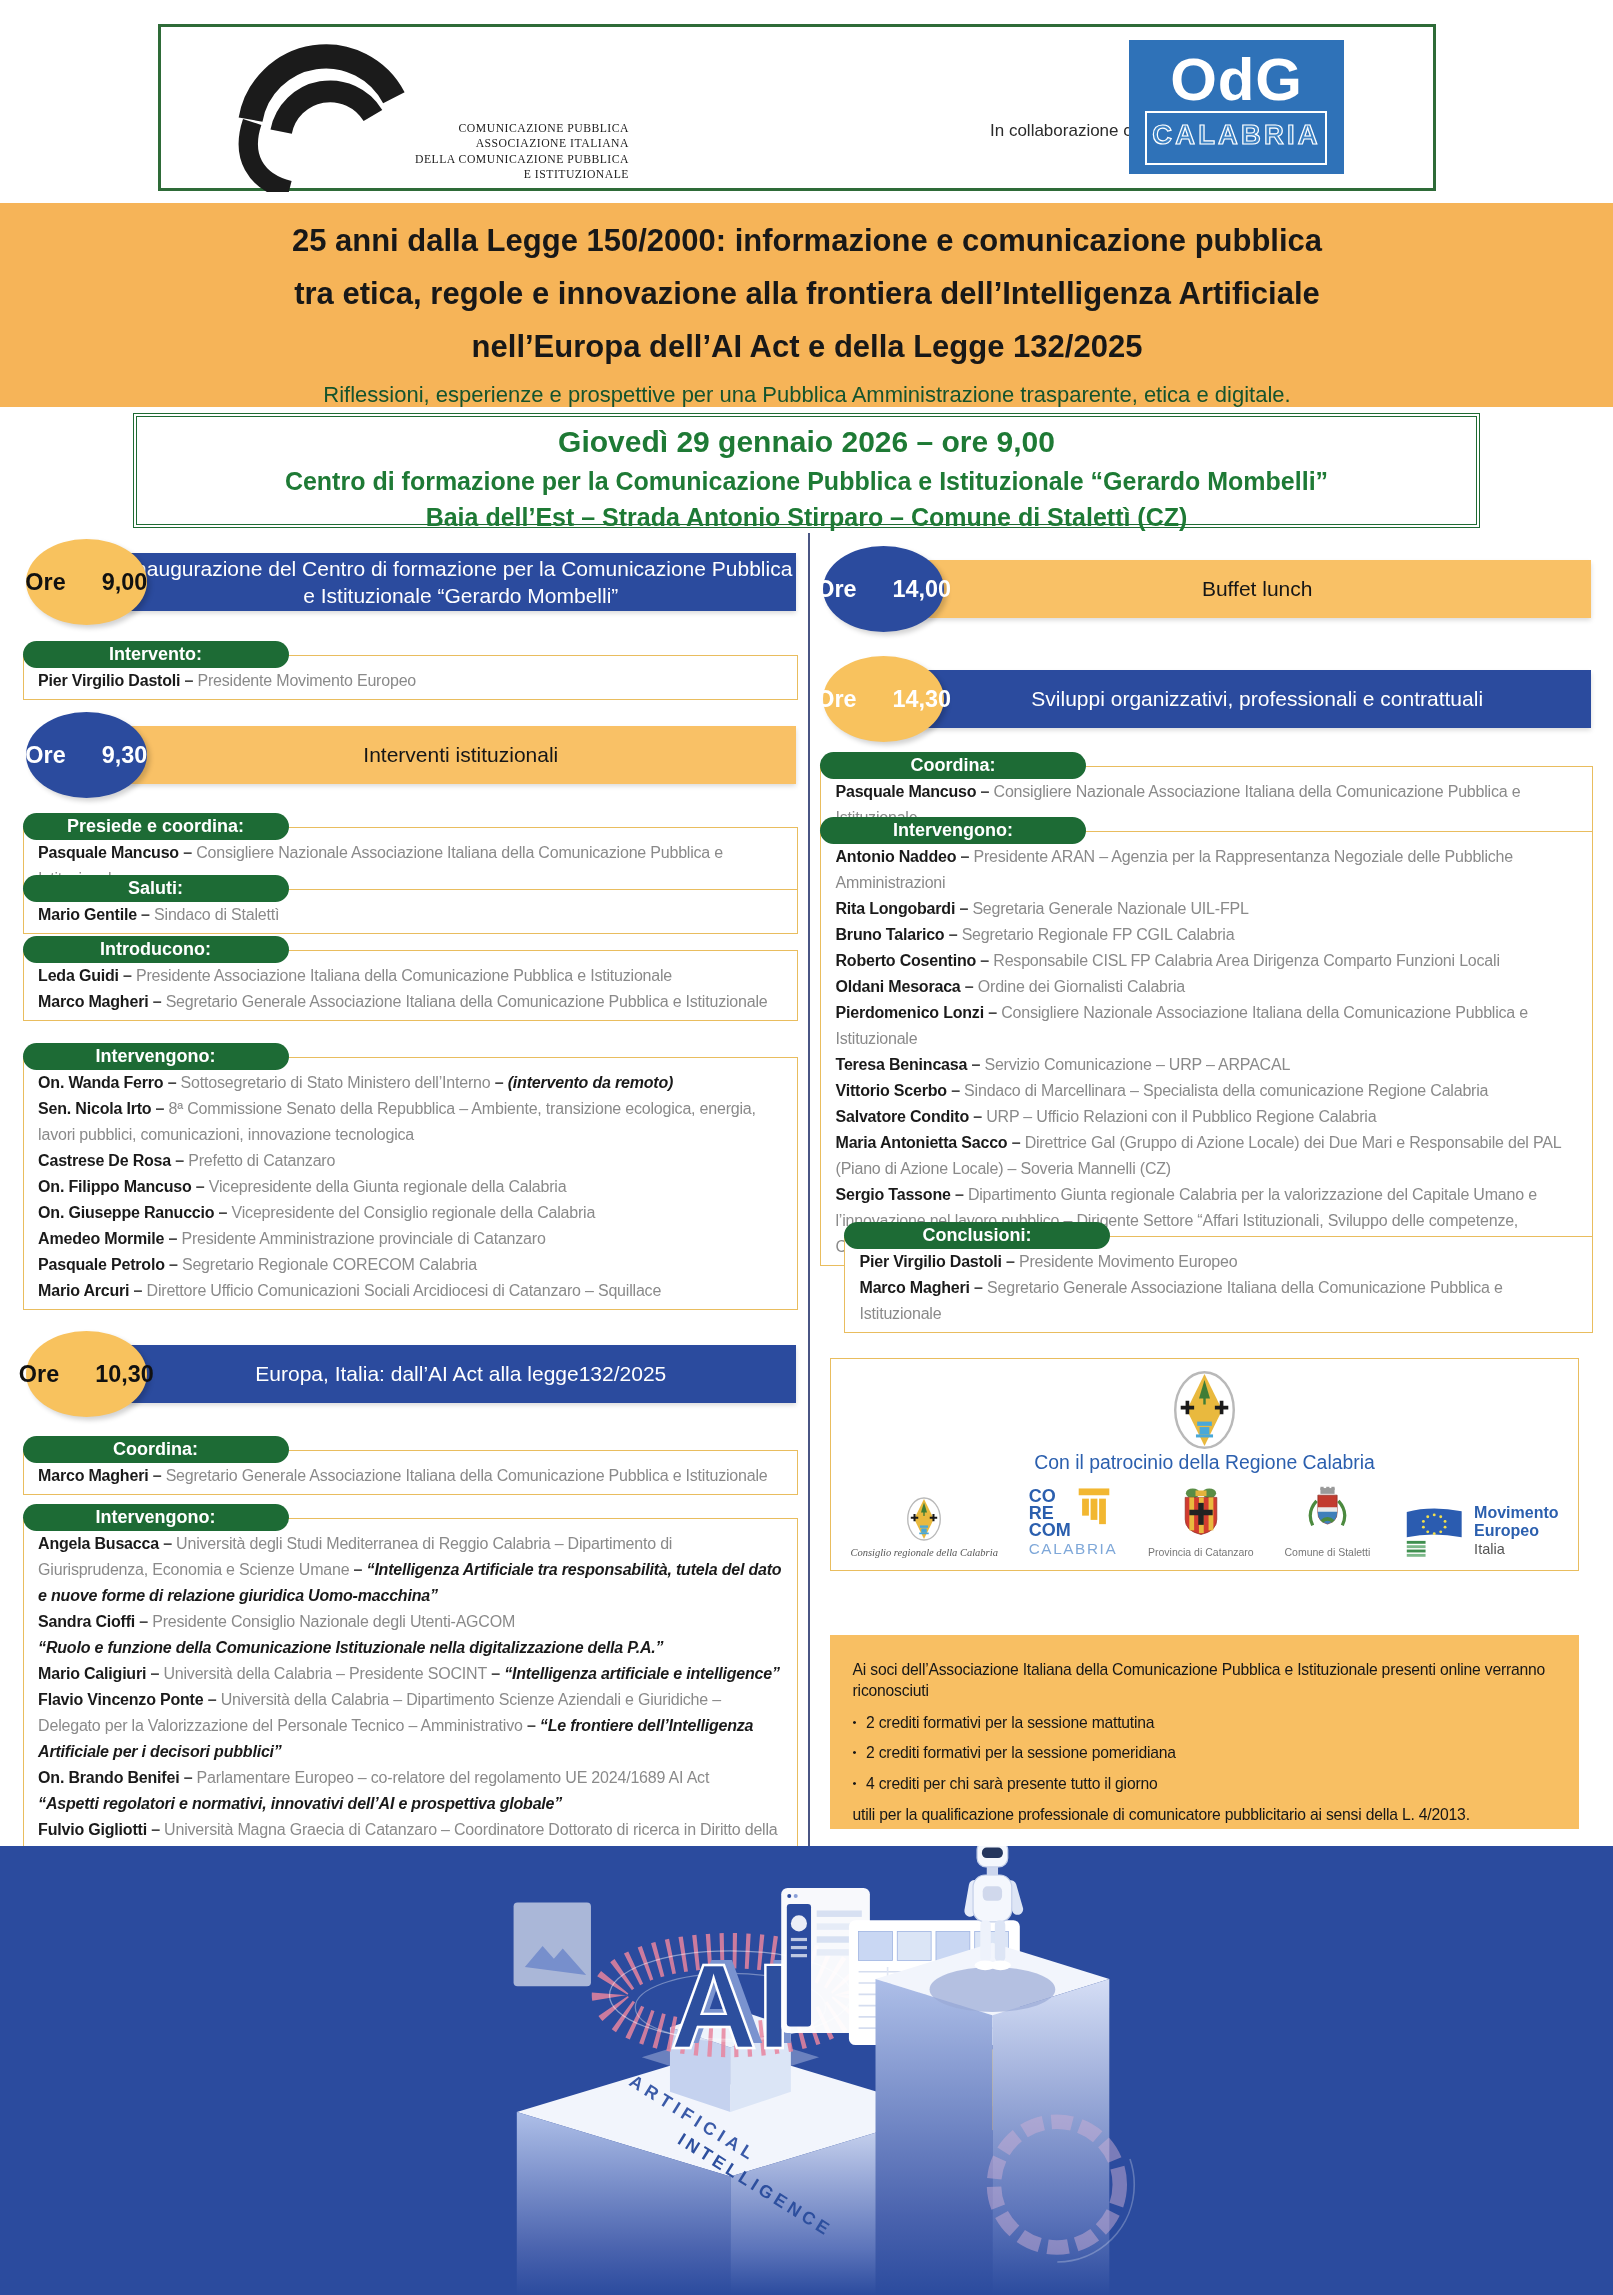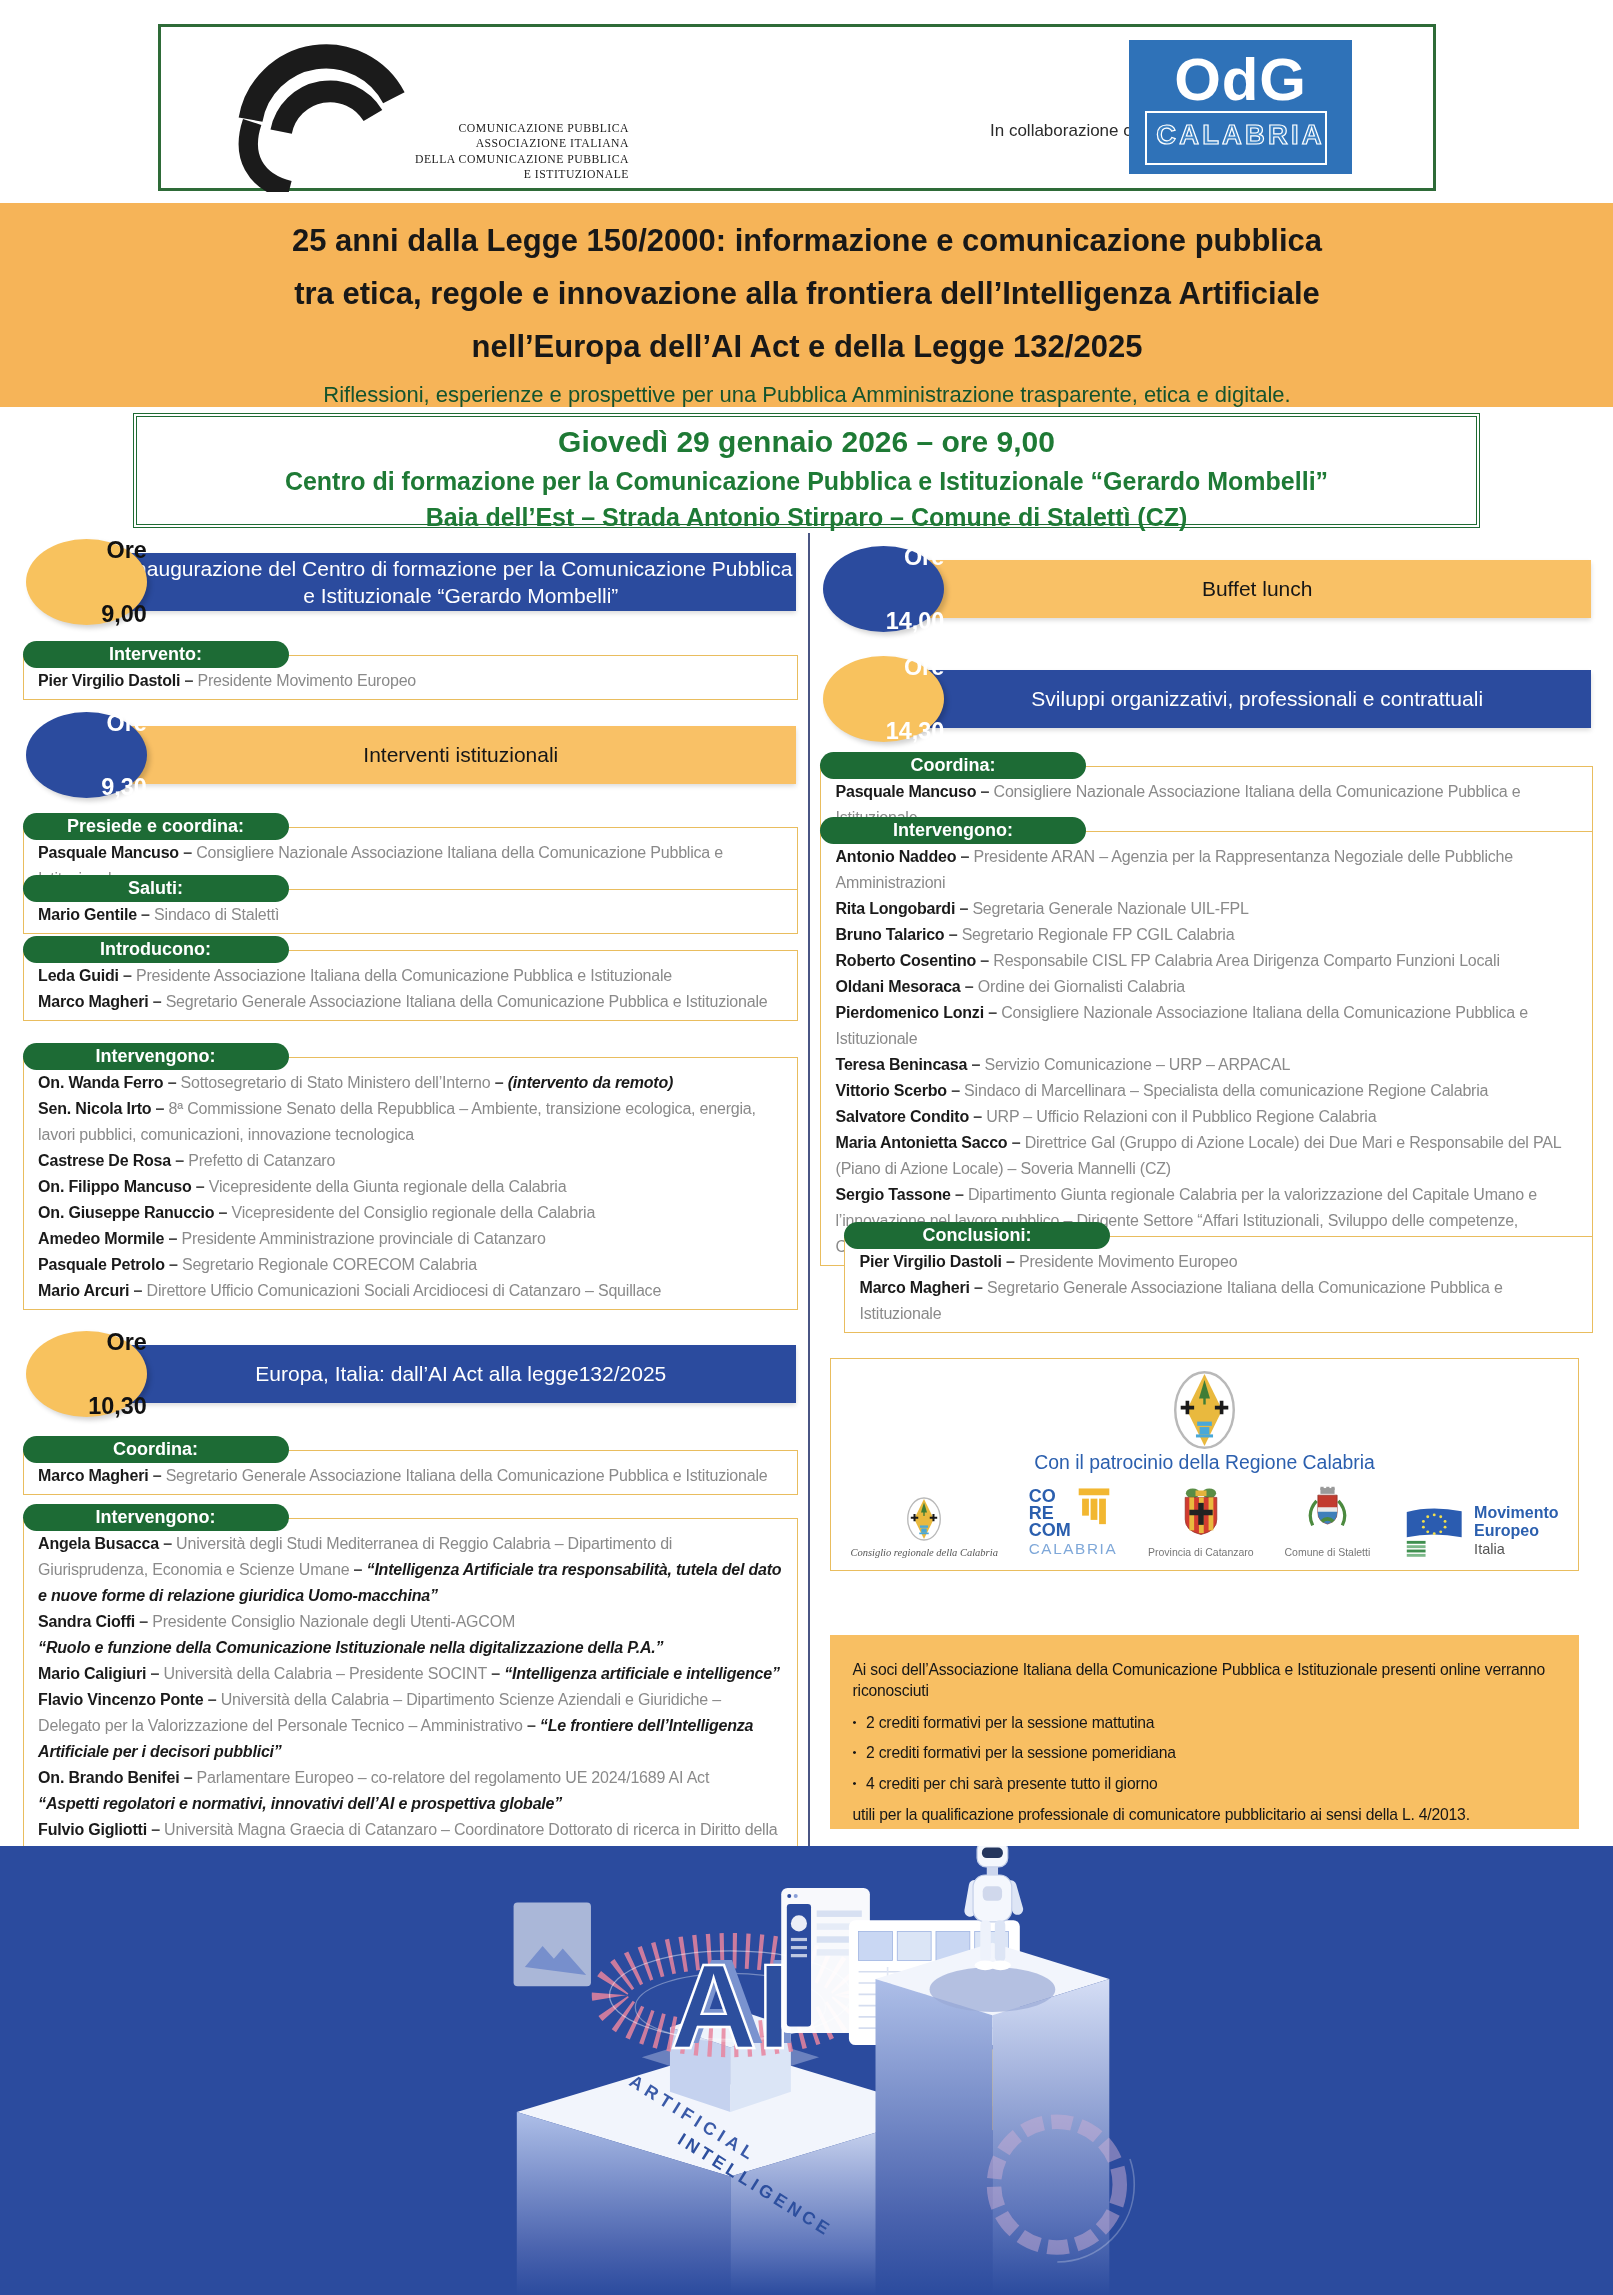--- a/index.html
+++ b/index.html
@@ -7,21 +7,21 @@
     font-family:"Liberation Sans",sans-serif;overflow:hidden;}
 
   
   .header-box{position:absolute;left:158px;top:24px;width:1278px;height:167px;
     background:#fff;border:3.2px solid #2e6b38;box-sizing:border-box;}
   .assoc-logo{position:absolute;left:65px;top:8px;}
   .logo-text{position:absolute;left:121px;top:94px;width:347px;text-align:right;
     font-family:"Liberation Serif",serif;font-size:11.7px;letter-spacing:0.5px;
     color:#1c1c1c;line-height:15.3px;}
   .collab{position:absolute;left:829px;top:94px;font-size:17px;color:#2b2b2b;}
-  .odg-box{position:absolute;left:968px;top:13px;width:215px;height:134px;background:#2f72b8;padding-left:8px;}
+  .odg-box{position:absolute;left:968px;top:13px;width:215px;height:134px;background:#2f72b8;}
   .odg-word{position:absolute;left:0;right:0;top:4.8px;text-align:center;color:#fff;
     font-weight:bold;font-size:60px;letter-spacing:0.8px;}
   .odg-frame{position:absolute;left:16px;top:71px;width:178px;height:50px;border:2.4px solid #fff;}
   .odg-region{position:absolute;left:0;right:0;top:79px;text-align:center;font-size:27.4px;
     font-weight:bold;letter-spacing:3.2px;color:#3c82c4;-webkit-text-stroke:1.2px #ffffff;}
 
   
   .banner{position:absolute;left:0;top:203px;width:1614px;height:204px;background:#f6b458;text-align:center;}
   .banner-line{font-size:31px;font-weight:bold;color:#181818;line-height:53px;}
   .banner-line:first-child{margin-top:11.3px;}
@@ -35,21 +35,21 @@
   .event-line3{font-size:25px;margin-top:7.3px;}
 
   
   .col{position:absolute;top:0;height:2295px;}
   .col-left{left:22.6px;width:775px;}
   .col-right{left:820px;width:773px;}
   .divider{position:absolute;left:808px;top:533px;width:1.6px;height:1314px;background:#4a5584;}
 
   .session{position:absolute;left:0;right:0;height:89px;}
   .time-badge{position:absolute;left:3.2px;top:0;width:121px;height:86px;border-radius:50%;
-    display:flex;flex-direction:column;align-items:flex-end;justify-content:center;
+    display:flex;align-items:center;justify-content:center;
     font-weight:bold;font-size:23.4px;line-height:28px;z-index:2;box-shadow:3.2px 3.2px 5.6px rgba(0,0,0,.18);gap:36px;}
   .time-badge.yellow{background:#f8c25e;}
   .time-badge.blue{background:#2b4b9e;}
   .time-badge.dark{color:#111;}
   .time-badge.white{color:#fff;}
   .session-bar{position:absolute;left:103px;right:1.6px;top:13.7px;height:58px;display:flex;
     align-items:center;justify-content:center;text-align:center;font-size:21px;line-height:27px;
     box-shadow:0 3.2px 4.8px rgba(0,0,0,.15);}
   .session-bar.blue{background:#2b4b9e;color:#fff;}
   .session-bar.yellow{background:#f9c166;color:#161616;}

